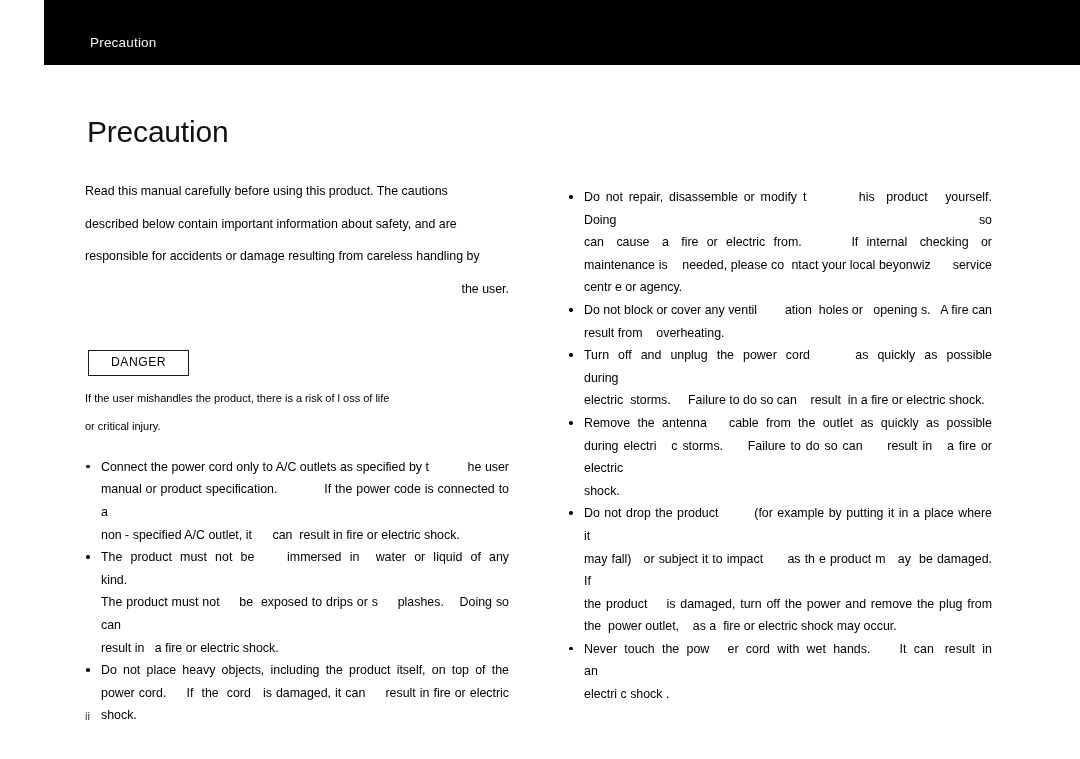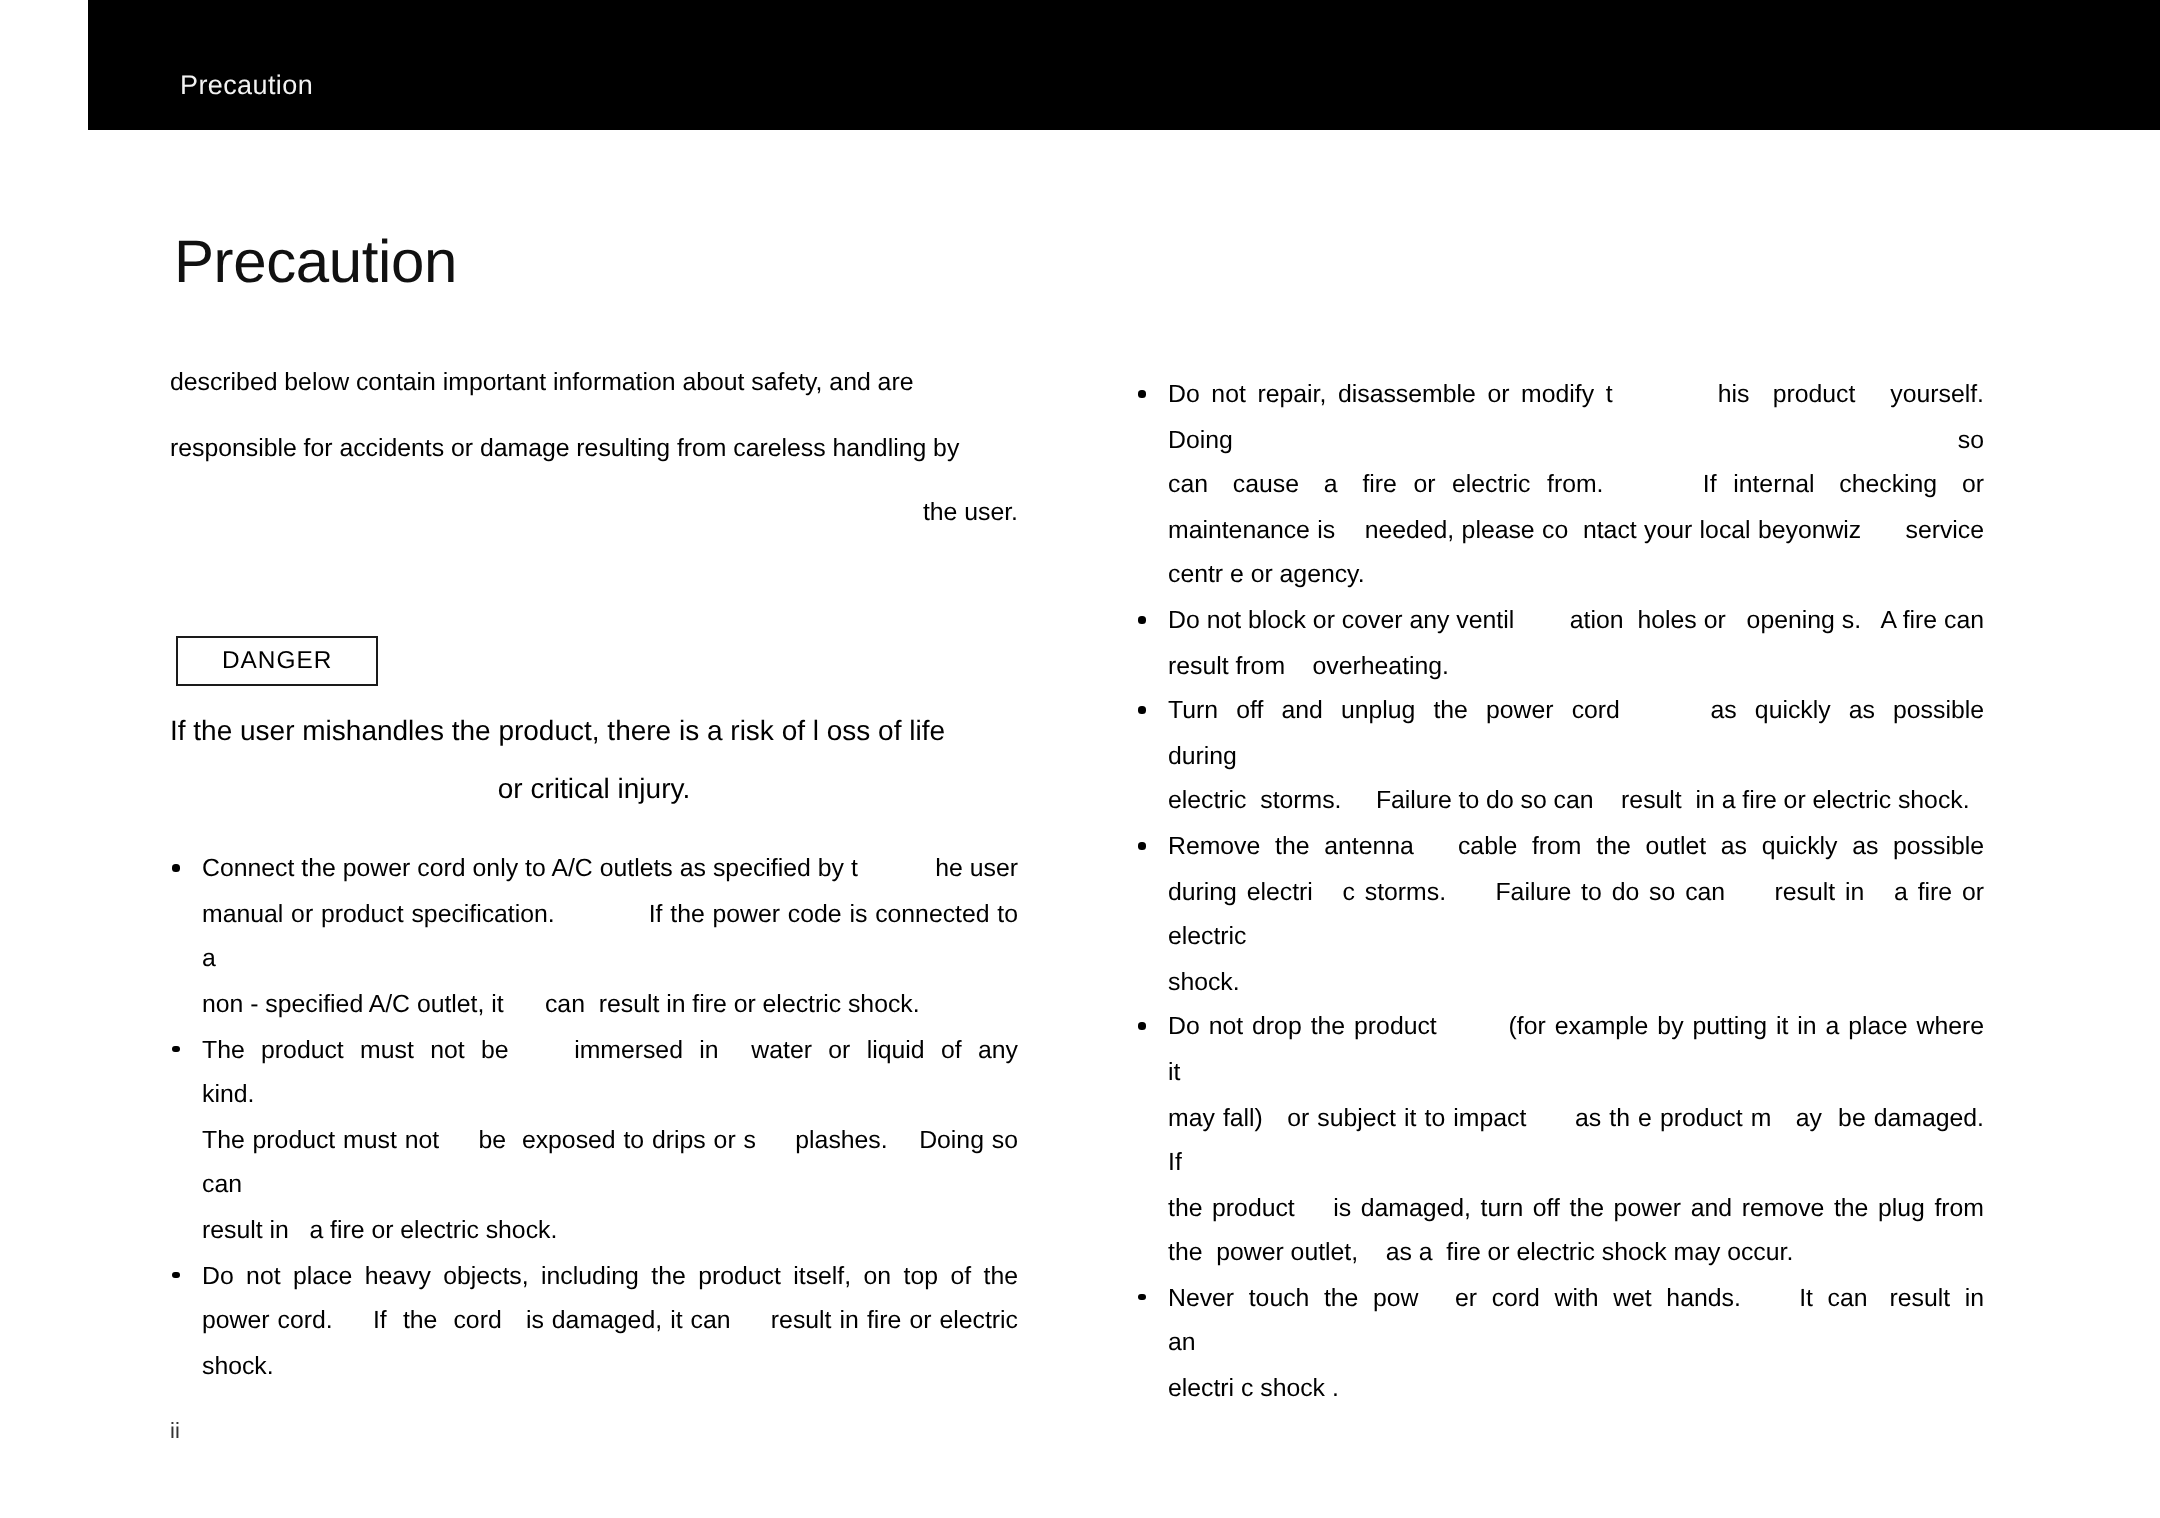--- a/index.html
+++ b/index.html
@@ -85,25 +85,25 @@
     display: inline-block;
     border: 1.6px solid #1a1a1a;
     padding: 5px 22px 6px 22px;
     margin: 40px 16px 11px 3px;
     font-size: 12.2px;
     letter-spacing: 0.5px;
     line-height: 1;
   }
   .danger-desc {
     margin: 0 0 6px 0;
-    font-size: 14px;
+    font-size: 11px;
     line-height: 22.6px;
     text-align: justify;
   }
-  .danger-desc.last { text-align: center; }
+  .danger-desc.last { text-align: left; }
 
   
   ul.bullets {
     list-style: none;
     margin: 18px 0 0 0;
     padding: 0;
   }
   ul.bullets.tight { margin-top: 6px; }
   ul.bullets li {
     position: relative;
@@ -148,20 +148,21 @@
 
 <div class="page">
 
   <h1 class="page-title">Precaution</h1>
 
   <div class="columns">
 
     <div class="col col-left">
 
       <div class="intro">
+        <p>Read  this  manual  carefully  before  using  this  product.             The  cautions</p>
         <p>described  below  contain  important  information  about  safety,  and  are</p>
         <p>responsible    for accidents or damage resulting from careless            handling by</p>
         <p class="last">the user.</p>
       </div>
 
       <div>
         <div class="danger-box">DANGER</div>
         <p class="danger-desc">If the user mishandles the product, there is a risk of l                    oss of life</p>
         <p class="danger-desc last">or  critical injury.</p>
       </div>

